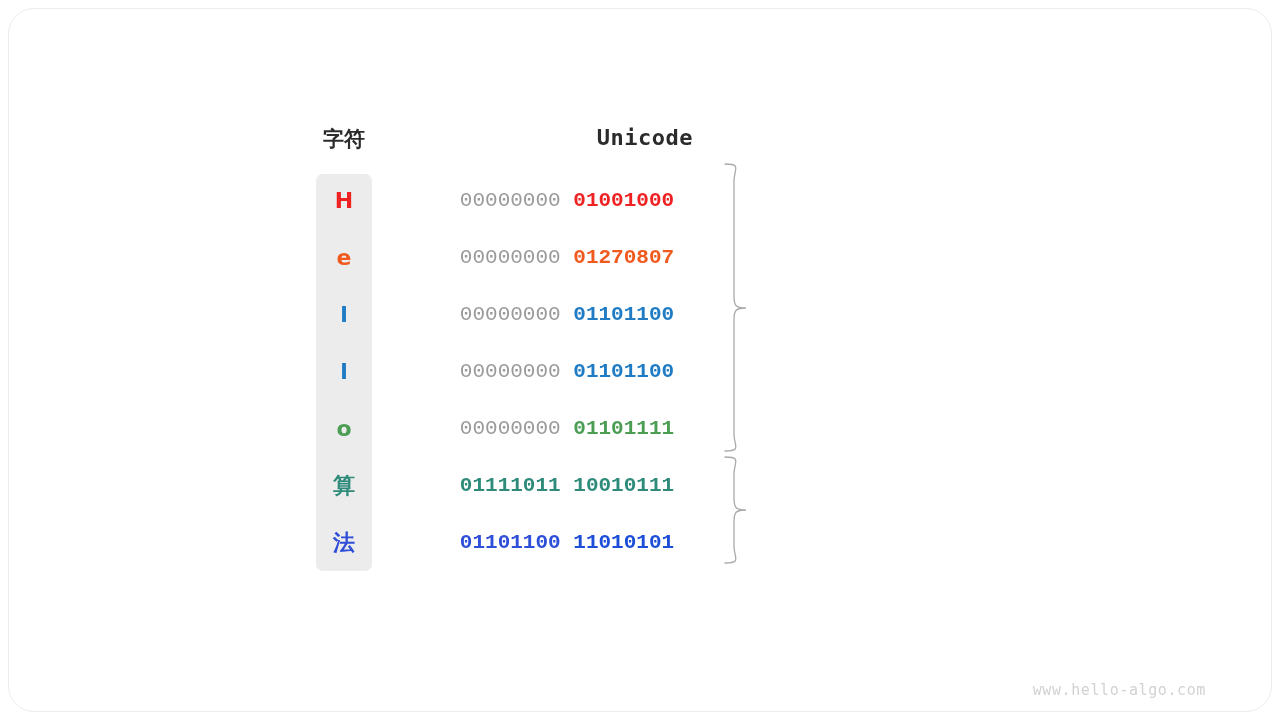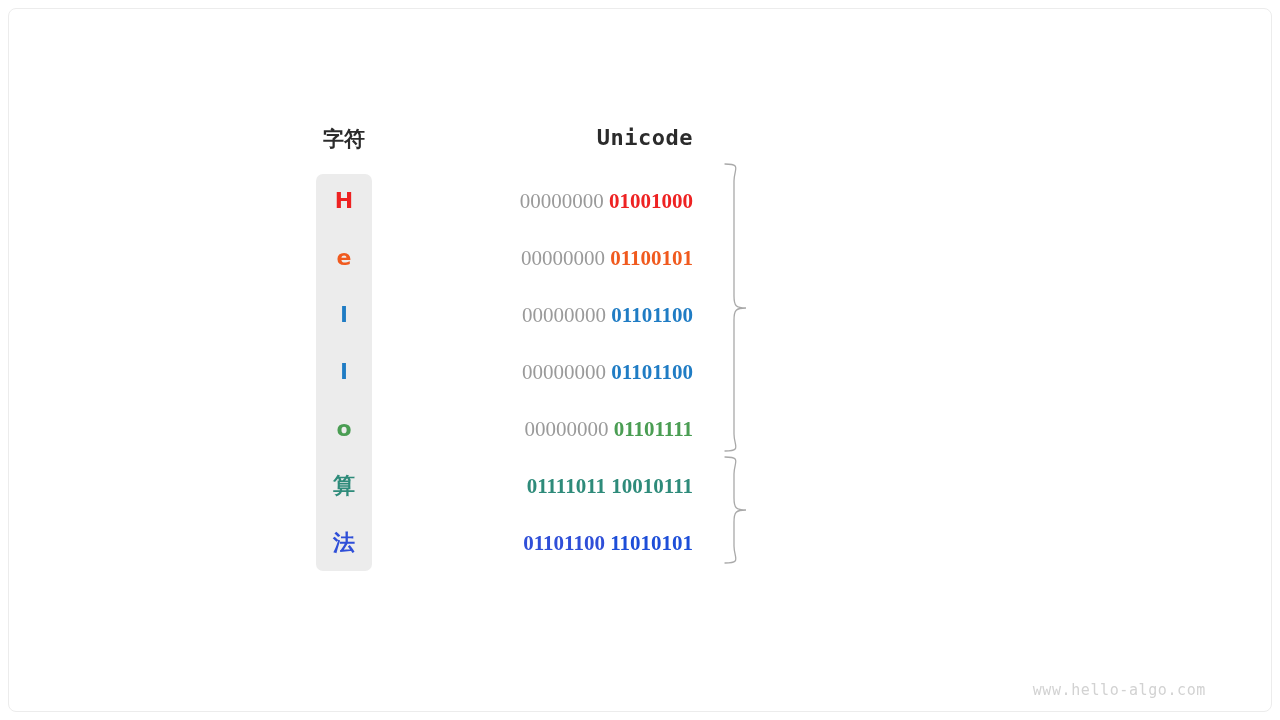--- a/index.html
+++ b/index.html
@@ -17,21 +17,21 @@
   }
   #card {
     position: absolute;
     left: 8px;
     top: 8px;
     width: 1264px;
     height: 704px;
     box-sizing: border-box;
     background: #ffffff;
     border: 1px solid #ececec;
-    border-radius: 8px;
+    border-radius: 26px;
   }
 
   
   .hdr {
     position: absolute;
     font-weight: bold;
     color: #2b2b2b;
     white-space: nowrap;
   }
   #hdr-char {
@@ -82,22 +82,22 @@
     font-size: 22px;
     font-family: "DejaVu Sans", sans-serif;
   }
   .bin-cell {
     position: absolute;
     left: 125px;
     top: 0;
     width: 252px;
     height: 40px;
     line-height: 40px;
-    text-align: right;
-    font-family: Liberation Serif, serif;
+    text-align: center;
+    font-family: Liberation Mono, monospace;
     font-size: 21px;
     white-space: pre;
   }
   .bin-hi {
     font-weight: bold;
   }
   .bin-lo {
     font-weight: bold;
   }
   .pad-zero {
@@ -158,21 +158,21 @@
 
     <div id="char-col-bg"></div>
 
     <div id="rows-container">
         <div class="row" style="top: 172px;">
           <div class="char-cell" style="color: rgb(238, 34, 34);">H</div>
           <div class="bin-cell"><span class="bin-hi pad-zero">00000000</span> <span class="bin-lo" style="color: rgb(238, 34, 34);">01001000</span></div>
         </div>
         <div class="row" style="top: 229px;">
           <div class="char-cell" style="color: rgb(240, 90, 30);">e</div>
-          <div class="bin-cell"><span class="bin-hi pad-zero">00000000</span> <span class="bin-lo" style="color: rgb(240, 90, 30);">01100101</span></div>
+          <div class="bin-cell"><span class="bin-hi pad-zero">00000000</span> <span class="bin-lo" style="color: rgb(240, 90, 30);">01270807</span></div>
         </div>
         <div class="row" style="top: 286px;">
           <div class="char-cell" style="color: rgb(31, 124, 196);">l</div>
           <div class="bin-cell"><span class="bin-hi pad-zero">00000000</span> <span class="bin-lo" style="color: rgb(31, 124, 196);">01101100</span></div>
         </div>
         <div class="row" style="top: 343px;">
           <div class="char-cell" style="color: rgb(31, 124, 196);">l</div>
           <div class="bin-cell"><span class="bin-hi pad-zero">00000000</span> <span class="bin-lo" style="color: rgb(31, 124, 196);">01101100</span></div>
         </div>
         <div class="row" style="top: 400px;">

